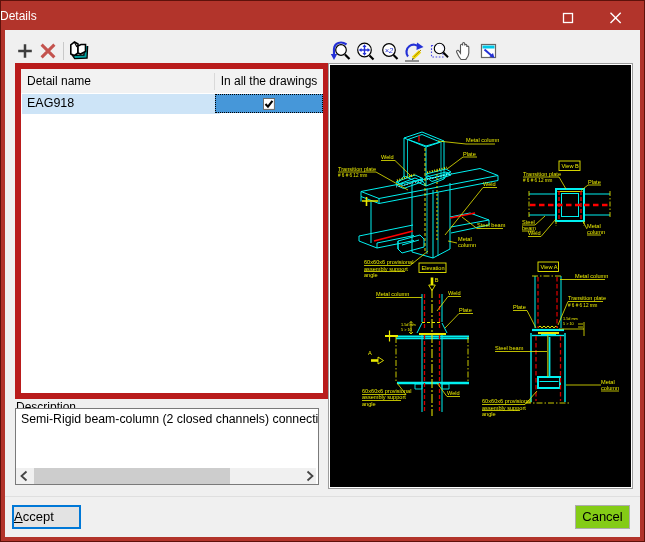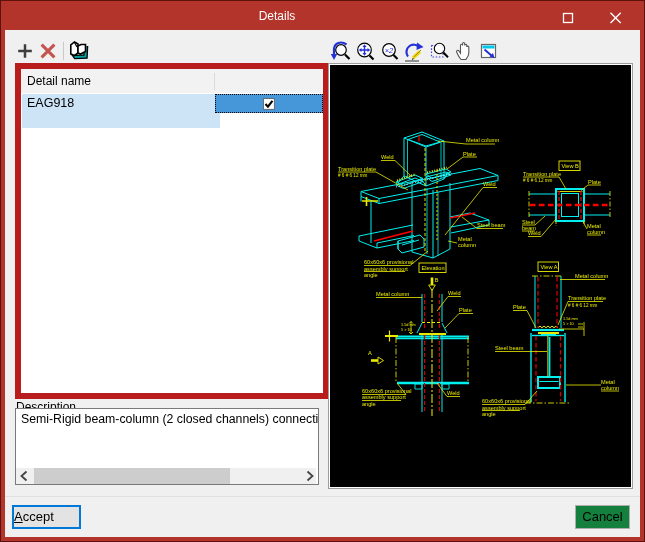--- a/index.html
+++ b/index.html
@@ -1,37 +1,37 @@
 <!DOCTYPE html>
 <html><head><meta charset="utf-8"><title>Details</title>
 <style>
 html,body{margin:0;padding:0}
 body{width:645px;height:542px;position:relative;background:#f0f0f0;font-family:"Liberation Sans",sans-serif;overflow:hidden}
 .abs{position:absolute}
 #titlebar{left:0;top:0;width:645px;height:30px;background:#b2342b}
-#titletext{left:0;top:9px;width:554px;text-align:center;color:#fff;font-size:12px}
+#titletext{left:0;top:9px;width:554px;color:#fff;font-size:12px}
 #bL{left:0;top:30px;width:5px;height:507px;background:#b2342b}
 #bR{left:640px;top:30px;width:5px;height:507px;background:#b2342b}
 #bB{left:0;top:537px;width:645px;height:5px;background:#b2342b}
 #outer{left:0;top:0;width:643px;height:540px;border:1px solid #5e110a;z-index:60;pointer-events:none}
 #list{left:15px;top:63px;width:302px;height:324px;border:6px solid #b91c1c;background:#fff;font-size:12px}
 #lhead{left:0;top:0;width:302px;height:24px;background:#f2f2f2}
 #hsep{left:193px;top:4px;width:1px;height:17px;background:#d9d9d9}
 #h1{left:6px;top:0;height:24px;line-height:25px}
 #h2{left:194px;top:0;width:108px;height:24px;line-height:25px;text-align:center}
-#row1a{left:1px;top:25px;width:193px;height:34px;background:#cde4f7;line-height:19px;padding-left:5px;font-size:12.5px}
+#row1a{left:1px;top:25px;width:193px;height:20px;background:#cde4f7;line-height:19px;padding-left:5px;font-size:12.5px}
 #row1b{left:194px;top:25px;width:106px;height:17px;background:#4697d9;border:1px dotted #000}
 #desclabel{left:16px;top:400px;font-size:12px}
 #descbox{left:15px;top:408px;width:302px;height:75px;border:1px solid #7a7a7a;background:#fff;overflow:hidden}
 #desctext{left:5px;top:3px;width:296px;font-size:12.3px;white-space:nowrap}
 #dscroll{left:0;top:59px;width:300px;height:16px;background:#f0f0f0}
 #dthumb{left:18px;top:0;width:196px;height:16px;background:#cdcdcd}
 #sepline{left:5px;top:496px;width:635px;height:1px;background:#dfdfdf}
 #btnAccept{left:12px;top:505px;width:69px;height:24px;background:#e3e3e3;border:2px solid #0078d7;box-sizing:border-box;text-align:left;font-size:13px;line-height:20px}
-#btnCancel{left:575px;top:505px;width:55px;height:24px;background:#15803d;border:1px solid #adadad;box-sizing:border-box;text-align:center;font-size:13px;line-height:21px}
+#btnCancel{left:575px;top:505px;width:55px;height:24px;background:#84cc16;border:1px solid #adadad;box-sizing:border-box;text-align:center;font-size:13px;line-height:21px}
 #canvas{left:328px;top:63px;width:303px;height:424px;border:1px solid #9d9d9d;background:#000;box-shadow:inset 0 0 0 1px #fff}
 #cad{left:330px;top:65px}
 svg text{font-family:"Liberation Sans",sans-serif}
 </style></head>
 <body>
 <div class="abs" id="titlebar"></div>
 <div class="abs" id="titletext">Details</div>
 <svg class="abs" style="left:555px;top:8px" width="80" height="20" viewBox="555 8 80 20">
  <rect x="563.5" y="13.5" width="9" height="9" fill="none" stroke="#fff" stroke-width="1.3"></rect>
  <path d="M610.5,12.8 L620.7,23 M620.7,12.8 L610.5,23" stroke="#fff" stroke-width="1.4" fill="none"></path>
@@ -49,20 +49,21 @@
  <path d="M72,52 L75.5,57 L85.5,56.5 L86,46" stroke="#00a2a2" stroke-width="2" fill="none"></path>
  <path d="M70.8,54 V45 L74.5,42 L78,44 V53 L74.5,55.5 Z" fill="#fff" stroke="#000" stroke-width="1.6"></path>
  <path d="M78,53 V46 L81,44.5 L85.5,44.5 V51.5 L80.5,54 Z" fill="#fff" stroke="#000" stroke-width="1.6"></path>
  <path d="M74.5,42.5 L77,47" stroke="#000" stroke-width="1.2"></path>
 </svg>
 
 <div class="abs" id="list">
  <div class="abs" id="lhead"></div>
  <div class="abs" id="hsep"></div>
  <div class="abs" id="h1">Detail name</div>
+ <div class="abs" id="h2">In all the drawings</div>
  <div class="abs" id="row1a">EAG918</div>
  <div class="abs" id="row1b"></div>
  <svg class="abs" style="left:242px;top:29px" width="12" height="12" viewBox="0 0 12.1 12.1">
   <rect x="0.5" y="0.5" width="11" height="11" fill="#fff" stroke="#6a6a6a" stroke-width="1"></rect>
   <path d="M2.5,6 L5,8.8 L9.5,2.8" stroke="#000" stroke-width="2.1" fill="none"></path>
  </svg>
 </div>
 
 <div class="abs" id="desclabel">Description</div>
 <div class="abs" id="descbox">

